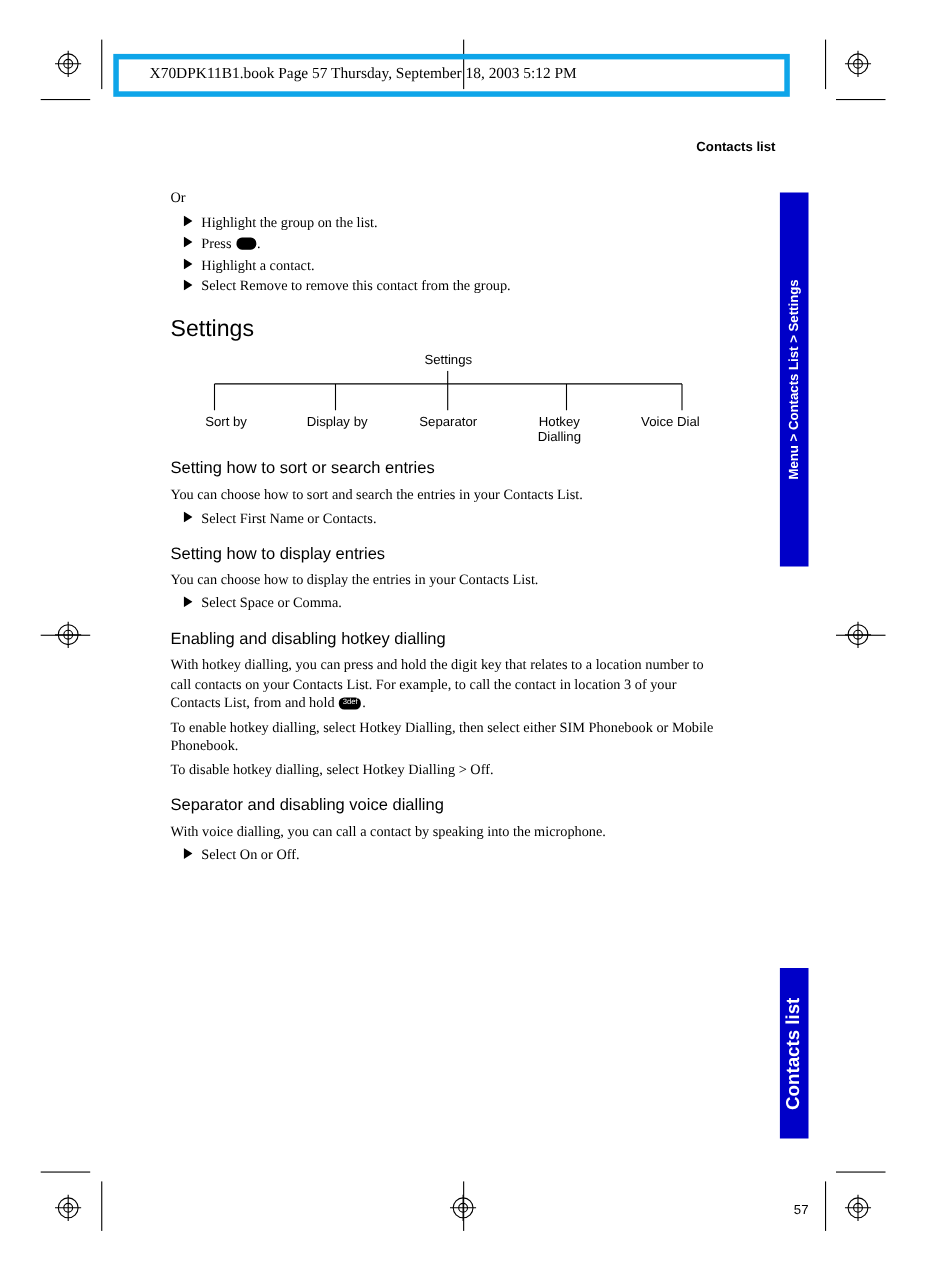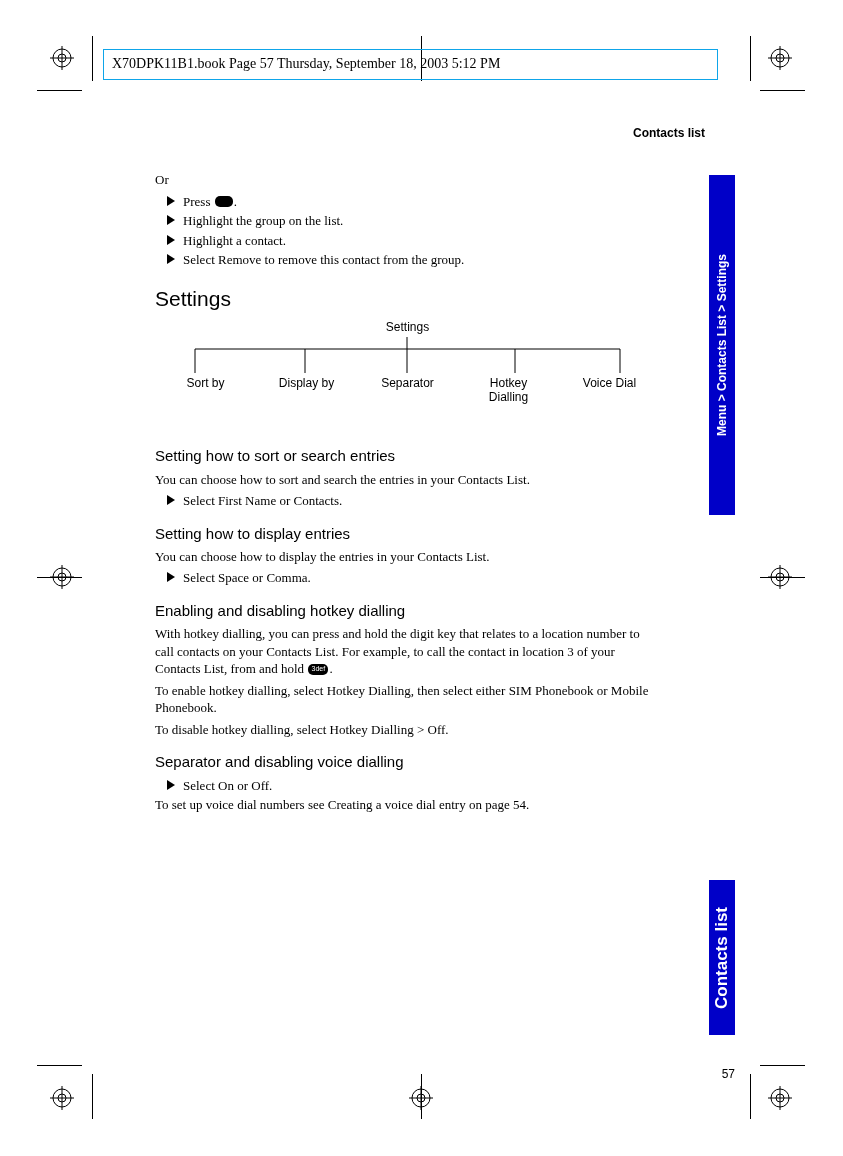--- a/index.html
+++ b/index.html
@@ -21,22 +21,22 @@
   .reg-mark circle { fill: none; stroke: #000; stroke-width: 1; }
   .reg-mark line { stroke: #000; stroke-width: 1; }
   .crop {
     position: absolute;
   }
   .crop-line { position:absolute; background:#000; }
   .hdr-box {
     position: absolute;
     left: 103px; top: 49px;
     width: 615px;
-    border: 1px solid #0ea5e9;
-    padding: 5px 8px;
+    border: 5px solid #0ea5e9;
+    padding: 5px 28px;
     font-family: "Times New Roman", serif;
     font-size: 14px;
   }
   .page {
     position: absolute;
     left: 155px; top: 125px;
     width: 560px;
   }
   .right-head {
     text-align: right;
@@ -87,21 +87,21 @@
     font-weight:700;
     writing-mode: vertical-rl;
     transform: rotate(180deg);
     display:flex; align-items:center; justify-content:center;
     padding:10px 4px;
     width:26px;
   }
   .tab-top { top:175px; height:340px; font-size:12px; }
   .tab-bot { top:880px; height:155px; font-size:17px; }
   .pagenum {
-    position:absolute; right:108px; top:1066px;
+    position:absolute; right:108px; top:1092px;
     font-family: Arial, Helvetica, sans-serif; font-size:12px;
   }
 </style>
 </head>
 <body>
 
 <svg class="reg-mark" style="left:50px;top:46px" viewBox="0 0 24 24">
     <circle cx="12" cy="12" r="9"></circle>
     <circle cx="12" cy="12" r="4" fill="#000"></circle>
     <line x1="0" y1="12" x2="24" y2="12"></line>
@@ -174,29 +174,29 @@
 
   <div class="body-col">
     <p>Or</p>
 
     <div class="bullet-row">
       <span class="tri-icon">
           <svg viewBox="0 0 8 10">
             <polygon points="0,0 8,5 0,10" fill="#000"></polygon>
           </svg>
         </span>
+      <span>Highlight the group on the list.</span>
+    </div>
+    <div class="bullet-row">
+      <span class="tri-icon">
+          <svg viewBox="0 0 8 10">
+            <polygon points="0,0 8,5 0,10" fill="#000"></polygon>
+          </svg>
+        </span>
       <span><span>Press </span><span class="key-icon"></span><span>.</span></span>
-    </div>
-    <div class="bullet-row">
-      <span class="tri-icon">
-          <svg viewBox="0 0 8 10">
-            <polygon points="0,0 8,5 0,10" fill="#000"></polygon>
-          </svg>
-        </span>
-      <span>Highlight the group on the list.</span>
     </div>
     <div class="bullet-row">
       <span class="tri-icon">
           <svg viewBox="0 0 8 10">
             <polygon points="0,0 8,5 0,10" fill="#000"></polygon>
           </svg>
         </span>
       <span>Highlight a contact.</span>
     </div>
     <div class="bullet-row">
@@ -223,21 +223,21 @@
       </svg>
       <div class="leaves">
         <div class="leaf">Sort by</div>
         <div class="leaf">Display by</div>
         <div class="leaf">Separator</div>
         <div class="leaf"><span style="display:inline-block;max-width:60px">Hotkey Dialling</span></div>
         <div class="leaf">Voice Dial</div>
       </div>
     </div>
 
-    <h2 class="sub" style="margin-top:42px">Setting how to sort or search entries</h2>
+    <h2 class="sub" style="margin-top:12px">Setting how to sort or search entries</h2>
     <p>You can choose how to sort and search the entries in your <b>Contacts List</b>.</p>
     <div class="bullet-row">
       <span class="tri-icon">
           <svg viewBox="0 0 8 10">
             <polygon points="0,0 8,5 0,10" fill="#000"></polygon>
           </svg>
         </span>
       <span>Select <b>First Name</b> or <b>Contacts</b>.</span>
     </div>
 
@@ -253,29 +253,29 @@
     </div>
 
     <h2 class="sub">Enabling and disabling hotkey dialling</h2>
     <p>
       <span>With hotkey dialling, you can press and hold the digit key that relates to a location number to call contacts on your </span><b>Contacts List</b><span>. For example, to call the contact in location 3 of your </span><b>Contacts List</b><span>, from and hold </span><span class="key-icon sm"><span class="lbl">3def</span></span><span>.</span>
     </p>
     <p>To enable hotkey dialling, select <b>Hotkey Dialling</b>, then select either <b>SIM Phonebook</b> or <b>Mobile Phonebook</b>.</p>
     <p>To disable hotkey dialling, select <b>Hotkey Dialling</b> &gt; <b>Off</b>.</p>
 
     <h2 class="sub">Separator and disabling voice dialling</h2>
+    <p>With voice dialling, you can call a contact by speaking into the microphone.</p>
     <div class="bullet-row">
       <span class="tri-icon">
           <svg viewBox="0 0 8 10">
             <polygon points="0,0 8,5 0,10" fill="#000"></polygon>
           </svg>
         </span>
       <span>Select <b>On</b> or <b>Off</b>.</span>
     </div>
-    <p>To set up voice dial numbers see Creating a voice dial entry on page 54.</p>
   </div>
 </div>
 
 <div class="blue-tab tab-top">
   <span>Menu &gt; Contacts List &gt; Settings</span>
 </div>
 <div class="blue-tab tab-bot">
   <span>Contacts list</span>
 </div>
 

